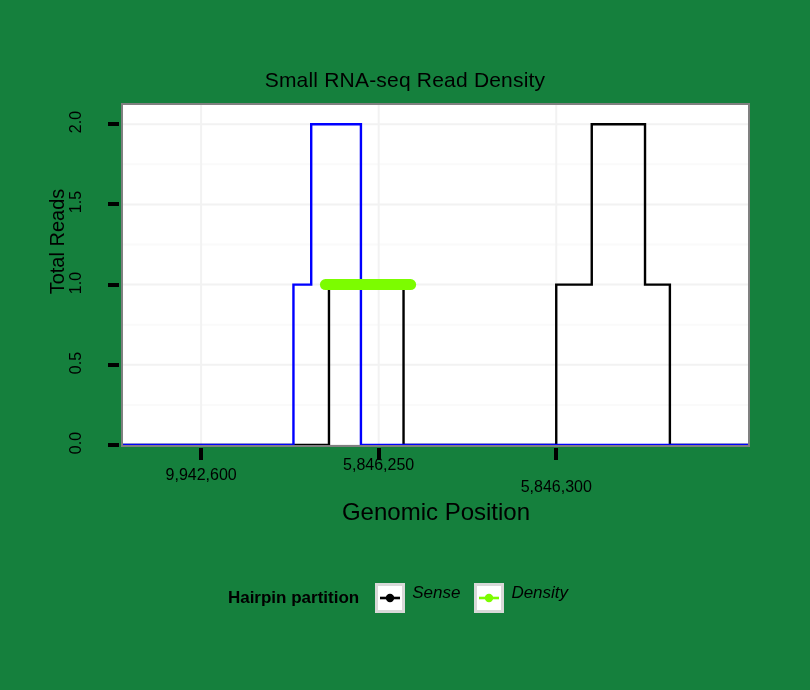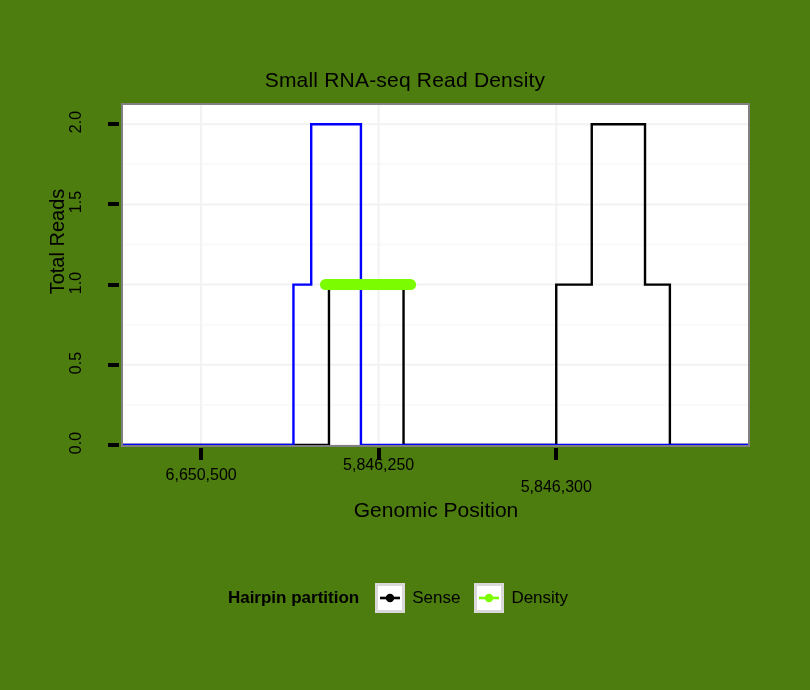--- a/index.html
+++ b/index.html
@@ -12,21 +12,21 @@
     height: 690px;
     font-family: "Liberation Sans", sans-serif;
     color: #000000;
     overflow: hidden;
   }
 
   #page {
     position: relative;
     width: 810px;
     height: 690px;
-    background: #4d7c0f;
+    background: #15803d;
   }
 
   
   .chart-title {
     position: absolute;
     left: 0;
     top: 68px;
     width: 810px;
     text-align: center;
     font-size: 21px;
@@ -45,21 +45,21 @@
     transform: rotate(-90deg);
     transform-origin: center center;
     color: #000;
   }
   .xlabel {
     position: absolute;
     left: 121px;
     top: 498px;
     width: 630px;
     text-align: center;
-    font-size: 21px;
+    font-size: 24px;
     color: #000;
   }
 
   
   #panel {
     position: absolute;
     left: 121px;
     top: 103px;
     width: 629px;
     height: 344px;
@@ -117,22 +117,23 @@
     gap: 0px;
   }
   .legend-title {
     font-size: 17px;
     font-weight: bold;
     color: #000;
     margin-right: 16px;
   }
   .legend-item {
     display: flex;
-    align-items: center;
+    align-items: flex-start;
     margin-right: 14px;
+    font-style: italic;
   }
   .legend-key {
     width: 30px;
     height: 30px;
     border: 3px solid #d9d9d9;
     background: #ffffff;
     box-sizing: border-box;
     display: flex;
     align-items: center;
     justify-content: center;
@@ -160,21 +161,21 @@
       <div class="ytick-label" style="left: 53px; top: 353.811px;">0.5</div>
       <div class="ytick-mark" style="left: 108px; top: 282.623px;"></div>
       <div class="ytick-label" style="left: 53px; top: 273.623px;">1.0</div>
       <div class="ytick-mark" style="left: 108px; top: 202.434px;"></div>
       <div class="ytick-label" style="left: 53px; top: 193.434px;">1.5</div>
       <div class="ytick-mark" style="left: 108px; top: 122.245px;"></div>
       <div class="ytick-label" style="left: 53px; top: 113.245px;">2.0</div>
     </div>
   <div id="xticks">
       <div class="xtick-mark" style="left: 199.125px; top: 448px;"></div>
-      <div class="xtick-label" style="left: 141.125px; top: 466px;">6,650,500</div>
+      <div class="xtick-label" style="left: 141.125px; top: 466px;">9,942,600</div>
       <div class="xtick-mark" style="left: 376.682px; top: 448px;"></div>
       <div class="xtick-label" style="left: 318.682px; top: 456px;">5,846,250</div>
       <div class="xtick-mark" style="left: 554.239px; top: 448px;"></div>
       <div class="xtick-label" style="left: 496.239px; top: 478px;">5,846,300</div>
     </div>
 
   <div id="panel">
     <svg id="plotsvg" width="625" height="340">
         <g>
           <line x1="0" y1="340" x2="625" y2="340" stroke="#f2f2f2" stroke-width="2"></line>

